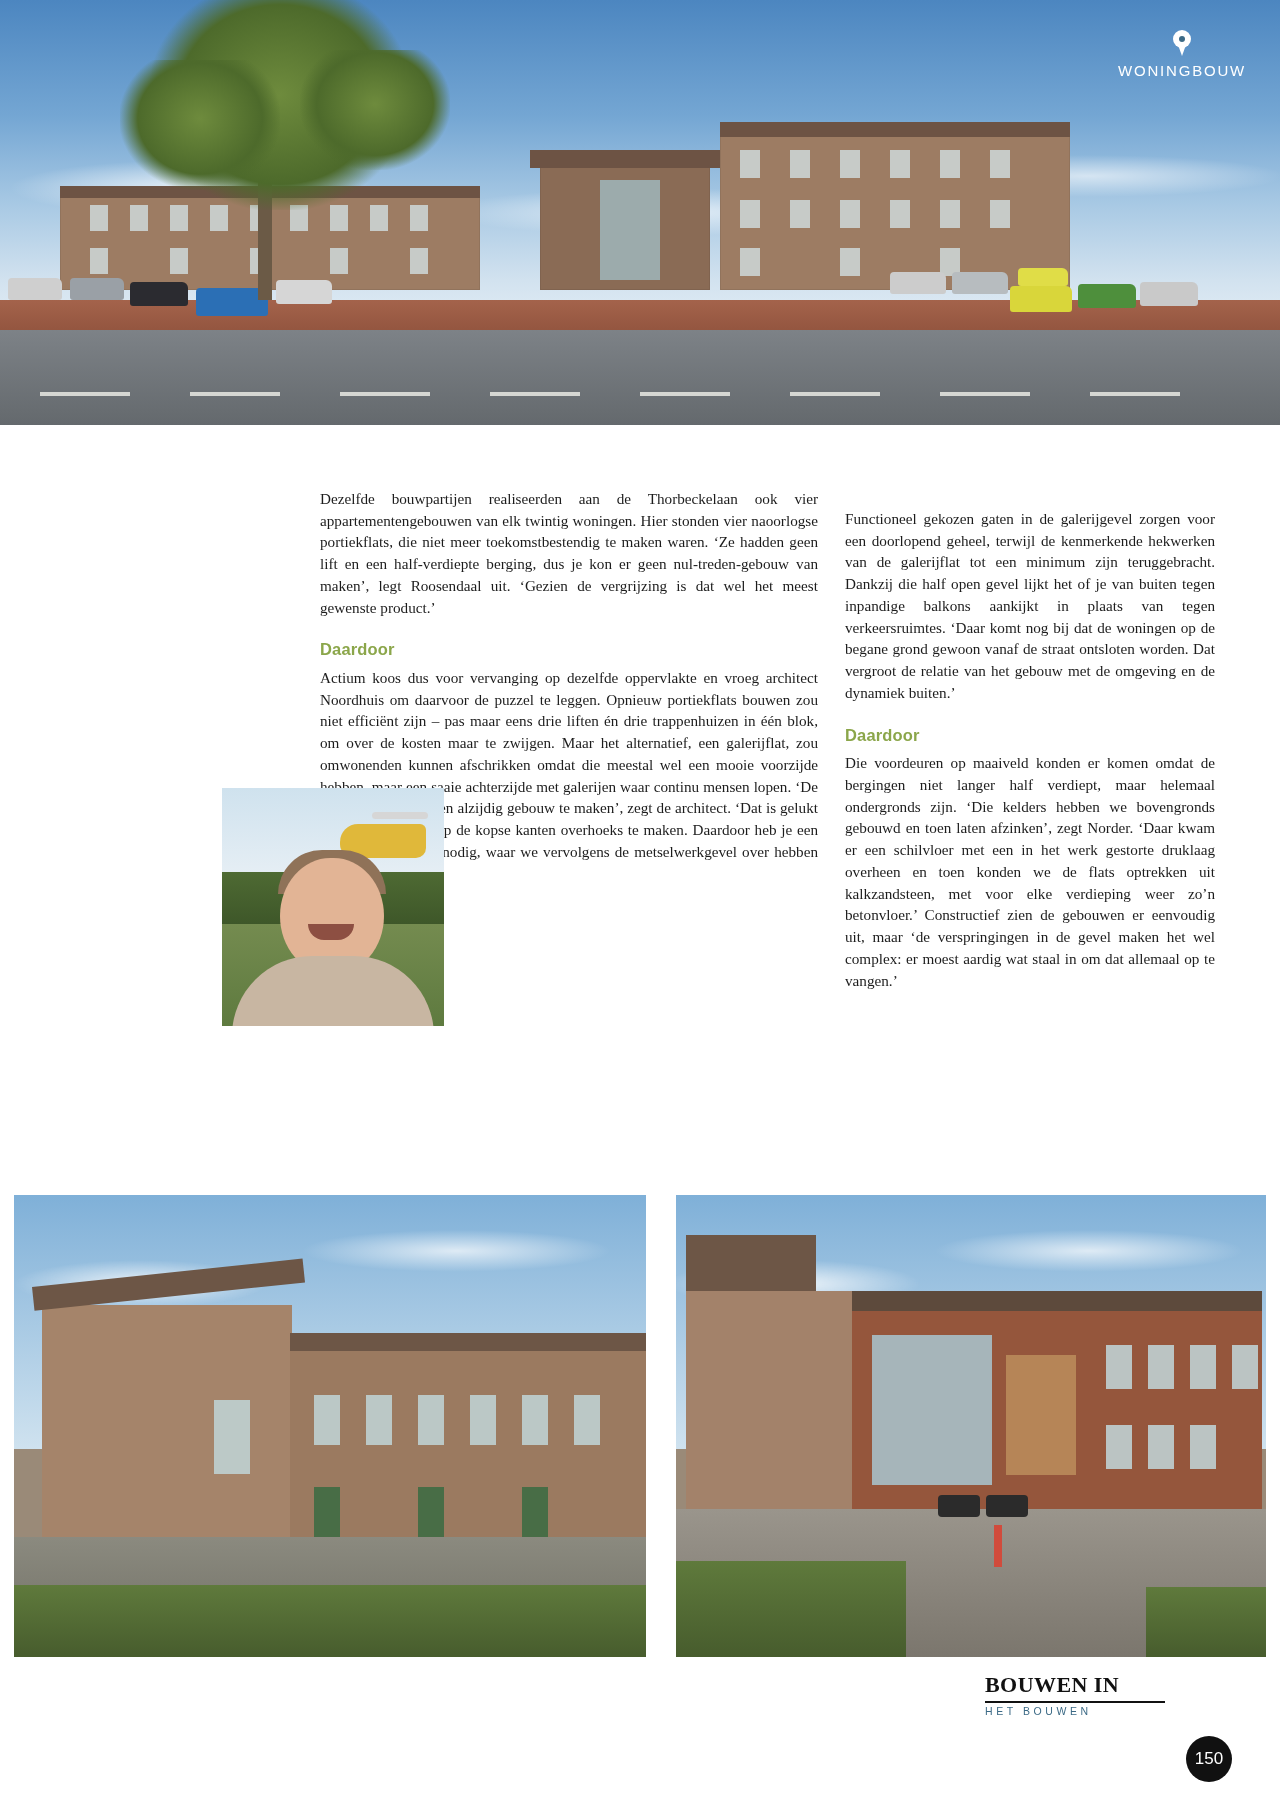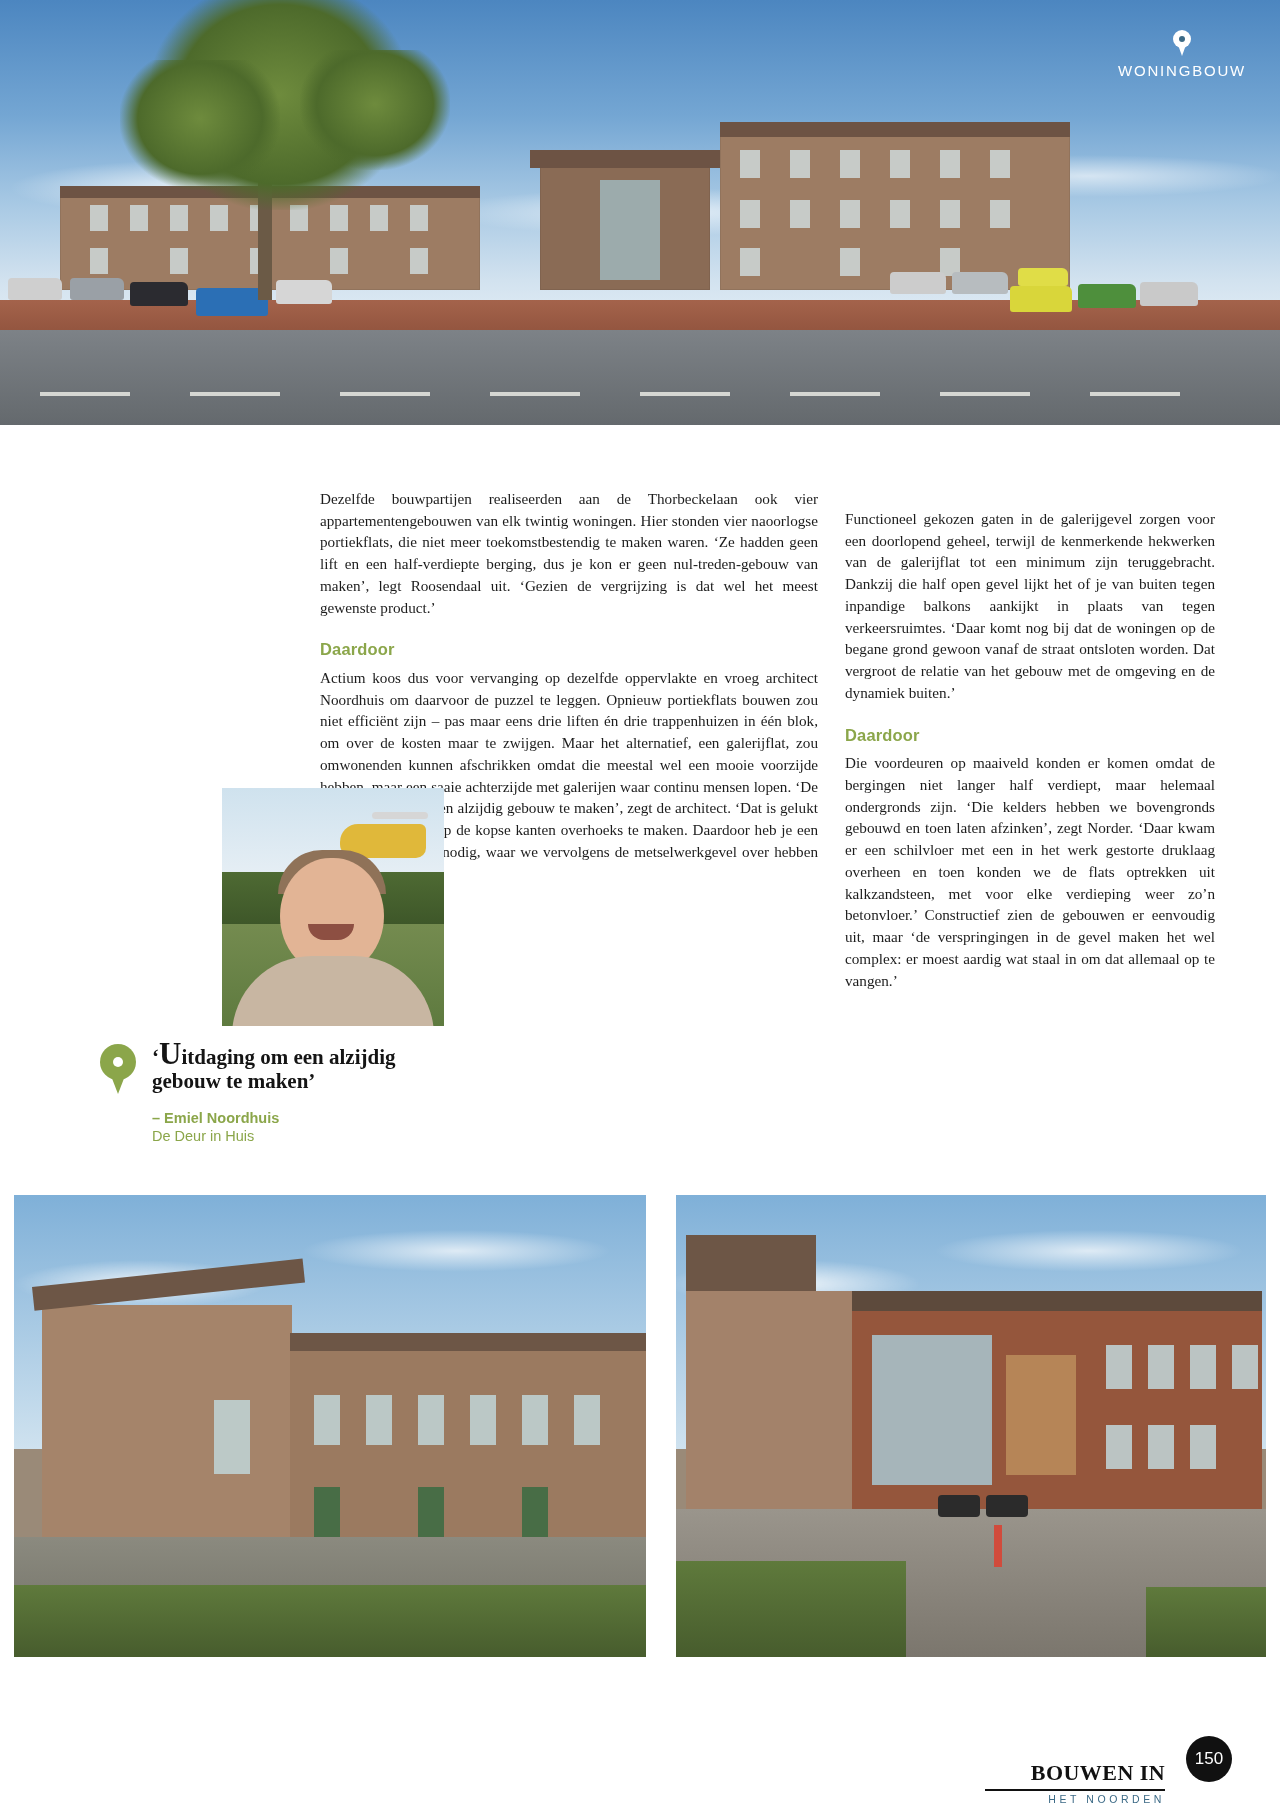--- a/index.html
+++ b/index.html
@@ -149,21 +149,21 @@
       radial-gradient(ellipse 220px 30px at 70% 22%,rgba(255,255,255,.7),rgba(255,255,255,0) 70%);
   }
   .p-brick{position:absolute;background:#9c7a60;}
   .p-roof{position:absolute;background:#6d5646;}
   .p-win{position:absolute;background:#bfd0d2;opacity:.9;}
   .p-ground{position:absolute;left:0;bottom:0;width:100%;height:26%;background:linear-gradient(#8b8a7f,#6f6e64);}
   .p-green{position:absolute;bottom:0;background:linear-gradient(#5f7a3c,#475c2d);}
 
   
   .footer-logo{
-    position:absolute;left:985px;top:1760px;width:180px;text-align:right;
+    position:absolute;left:985px;top:1672px;width:180px;text-align:left;
   }
   .fl-main{
     font-family:"Liberation Serif",serif;font-weight:bold;font-size:22px;color:#111;letter-spacing:.02em;
   }
   .fl-sub{
     font-family:"Liberation Sans",sans-serif;font-size:10.5px;color:#3c6a86;letter-spacing:.34em;margin-top:2px;
   }
   .fl-rule{height:2px;background:#111;margin-top:3px;}
   .pagenum{
     position:absolute;left:1186px;top:1736px;width:46px;height:46px;border-radius:50%;
@@ -274,30 +274,20 @@
     <div class="sky2"></div>
     <div class="heli2"></div>
     <div class="heli"></div>
     <div class="hedge"></div>
     <div class="hair"></div>
     <div class="head2"></div>
     <div class="smile"></div>
     <div class="shirt"></div>
   </div>
 
-  <div class="quote-wrap">
-    <span class="quote-pin">
-      <span class="head"></span>
-        <span class="tip"></span>
-        <span class="hole"></span>
-    </span>
-    <p class="quote"><span>‘</span><span class="drop">U</span><span>itdaging om een alzijdig gebouw te maken’</span></p>
-    <p class="quote-name">– Emiel Noordhuis</p>
-    <p class="quote-role">De Deur in Huis</p>
-  </div>
 
   <div class="photo" id="photo-left">
     <div class="p-sky"></div>
     <div class="p-clouds"></div>
     <div class="p-brick" style="left:28px;top:110px;width:250px;height:300px;background:#a5846a;"></div>
     <div class="p-roof" style="left:18px;top:92px;width:272px;height:24px;transform:rotate(-6deg);transform-origin:left top;"></div>
     <div class="p-brick" style="left:276px;top:150px;width:356px;height:250px;background:#9b7a60;"></div>
     <div class="p-roof" style="left:276px;top:138px;width:356px;height:18px;"></div>
     <div class="p-win" style="left:200px;top:205px;width:36px;height:74px;"></div>
     <div class="p-win" style="left:300px;top:200px;width:26px;height:50px;"></div>
@@ -333,17 +323,17 @@
     <div class="p-green" style="left:0;width:230px;height:96px;"></div>
     <div class="p-green" style="right:0;width:120px;height:70px;"></div>
     <div style="position:absolute;left:318px;top:330px;width:8px;height:42px;background:#d14b3c;"></div>
     <div style="position:absolute;left:262px;top:300px;width:42px;height:22px;background:#2b2b2b;border-radius:4px;"></div>
     <div style="position:absolute;left:310px;top:300px;width:42px;height:22px;background:#2b2b2b;border-radius:4px;"></div>
   </div>
 
   <div class="footer-logo">
     <div class="fl-main">BOUWEN IN</div>
     <div class="fl-rule"></div>
-    <div class="fl-sub">HET NOORDEN</div>
+    <div class="fl-sub">HET BOUWEN</div>
   </div>
   <div class="pagenum">150</div>
 
 </div>
 
 </body></html>

